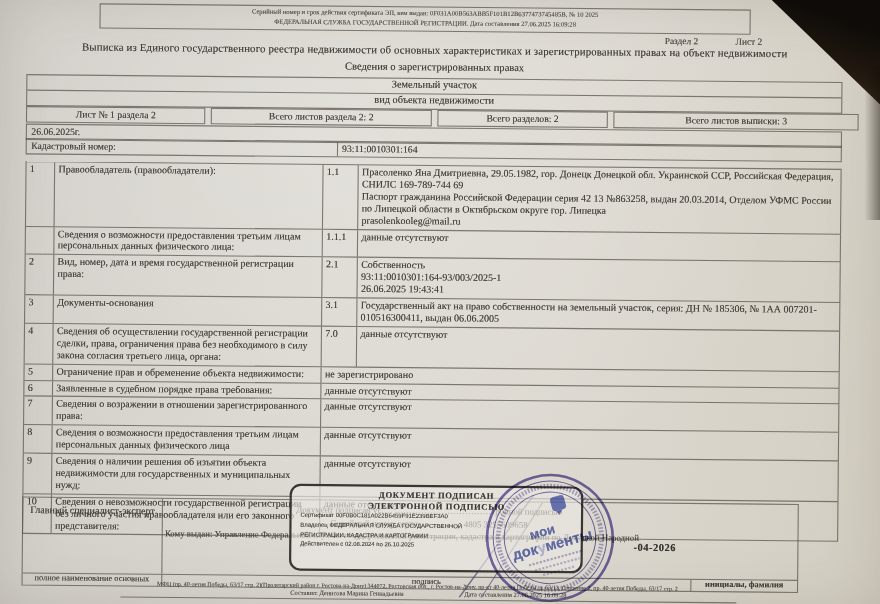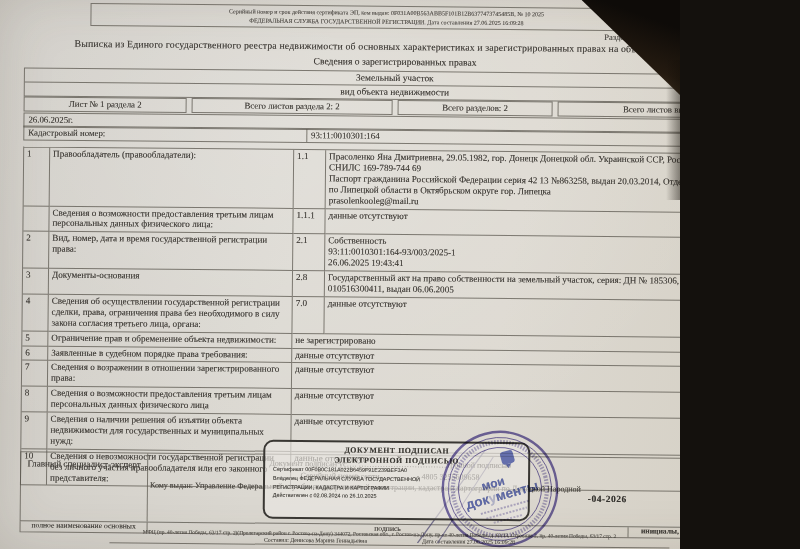--- a/index.html
+++ b/index.html
@@ -4,21 +4,21 @@
 <style>
   :root{
     --ln: rgba(90,86,78,.75);
     --ink:#403d38;
   }
   html,body{margin:0;padding:0;}
   body{
     width:800px;height:549px;overflow:hidden;background:#14110d;
     font-family:"Liberation Serif", serif;color:var(--ink);
   }
-  .photo{position:relative;width:680px;height:549px;overflow:hidden;}
+  .photo{position:relative;width:800px;height:549px;overflow:hidden;}
   .paper{
     position:absolute;left:-8px;top:-6px;width:816px;height:562px;
     background:
       radial-gradient(ellipse at 35% 25%, rgba(255,255,255,.20), rgba(0,0,0,0) 60%),
       linear-gradient(100deg, #cfccc6 0%, #dbd8d1 38%, #ddd9d1 62%, #d3cec2 100%),
       #d6d3cc;
     transform:rotate(.55deg);
     box-shadow:inset 0 0 60px rgba(70,60,45,.18);
   }
   .paper *{position:absolute;box-sizing:border-box;}
@@ -64,21 +64,21 @@
 
   .doc-lines{left:160px;top:465px;width:600px;font-size:8px;color:#4a4740;line-height:1.45;overflow:hidden;white-space:nowrap;}
   .doc-lines div{position:static;overflow:hidden;}
   .doc-lines .l1,.doc-lines .l2{text-align:center;width:480px;}
 
   .esign{left:273px;top:447px;width:267px;height:79px;border:2.2px solid #393733;border-radius:10px;
     background:rgba(233,231,226,.66);padding:3px 8px 0;z-index:3;}
   .esign div{position:static;}
   .esign .t{text-align:center;font-size:7.8px;font-weight:bold;letter-spacing:.6px;color:#3c3a35;line-height:1.3;}
   .esign .s{font-size:5.4px;color:#46443f;line-height:1.6;font-family:"Liberation Sans",sans-serif;}
-  .date-stamp{left:586px;top:498px;font-size:9.5px;font-weight:bold;color:#35332f;letter-spacing:.5px;z-index:4;margin-left:12px;}
+  .date-stamp{left:586px;top:498px;font-size:9.5px;font-weight:bold;color:#35332f;letter-spacing:.5px;z-index:4;}
 
   .seal{left:449px;top:433px;width:122px;height:122px;z-index:5;transform:rotate(-16deg);
     opacity:.82;mix-blend-mode:multiply;}
   .seal svg{position:static;}
   .pen-lines{left:400px;top:440px;width:180px;height:109px;z-index:2;opacity:.65;}
 
   .footer-line1{left:120px;top:544px;width:560px;display:flex;justify-content:center;gap:55px;
     font-size:5.8px;color:#504d47;border-bottom:.5px solid var(--ln);padding-bottom:1px;}
   .footer-line1 span{position:static;}
   .footer-line2{left:40px;top:537px;width:700px;text-align:center;font-size:5.4px;color:#55524c;}
@@ -148,21 +148,21 @@
           <div class="c num">2</div>
           <div class="c label">Вид, номер, дата и время государственной регистрации права:</div>
           <div class="c sub">2.1</div>
           <div class="c val">Собственность
 93:11:0010301:164-93/003/2025-1
 26.06.2025 19:43:41</div>
         </div>
         <div class="trow">
           <div class="c num">3</div>
           <div class="c label">Документы-основания</div>
-          <div class="c sub">2.8</div>
+          <div class="c sub">3.1</div>
           <div class="c val">Государственный акт на право собственности на земельный участок, серия: ДН № 185306, № 1АА 007201-010516300411, выдан 06.06.2005</div>
         </div>
         <div class="trow">
           <div class="c num">4</div>
           <div class="c label">Сведения об осуществлении государственной регистрации сделки, права, ограничения права без необходимого в силу закона согласия третьего лица, органа:</div>
           <div class="c sub">7.0</div>
           <div class="c val">данные отсутствуют</div>
         </div>
         <div class="trow wide">
           <div class="c num">5</div>

